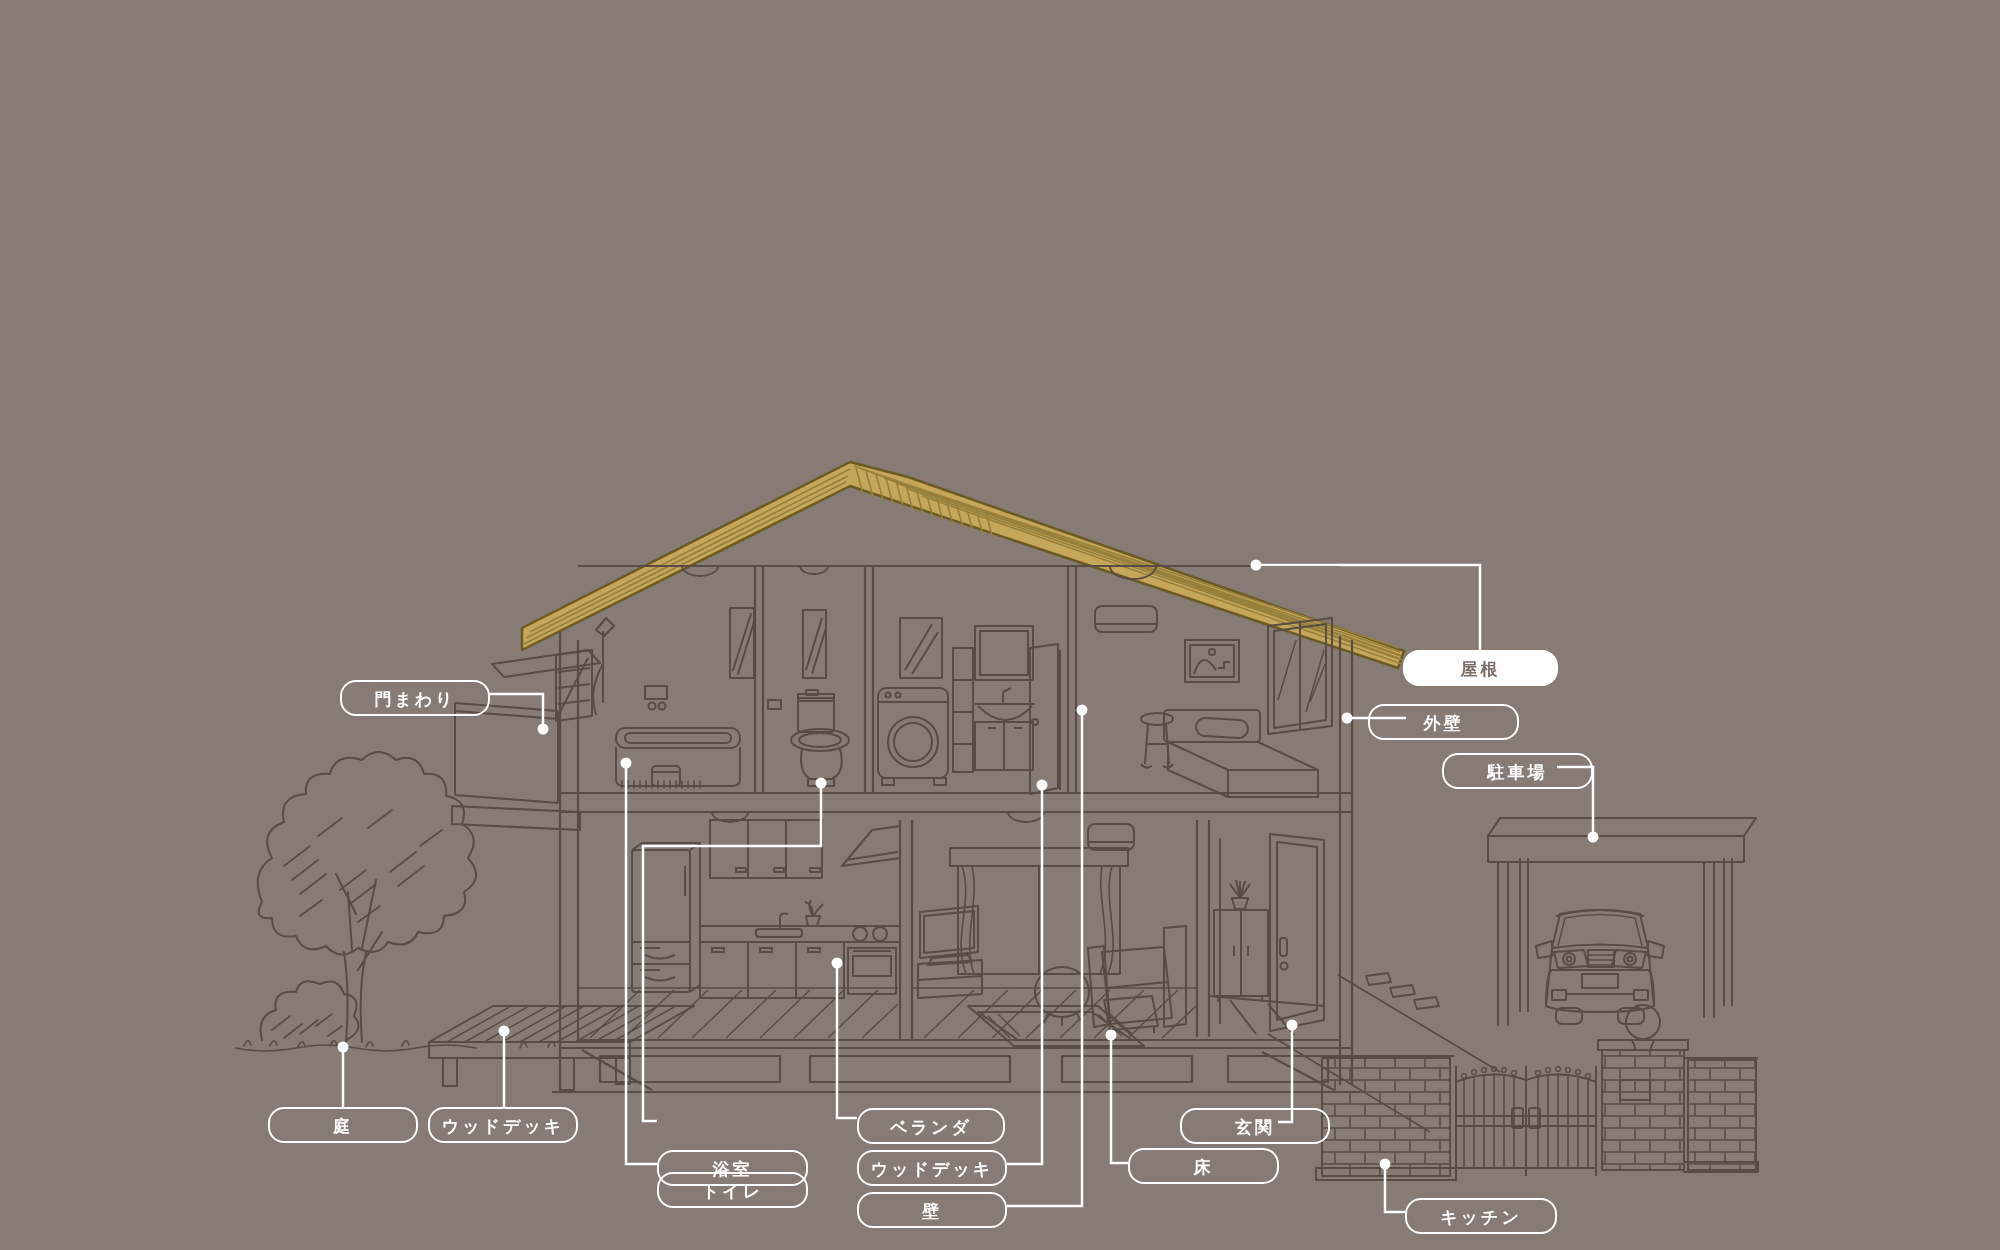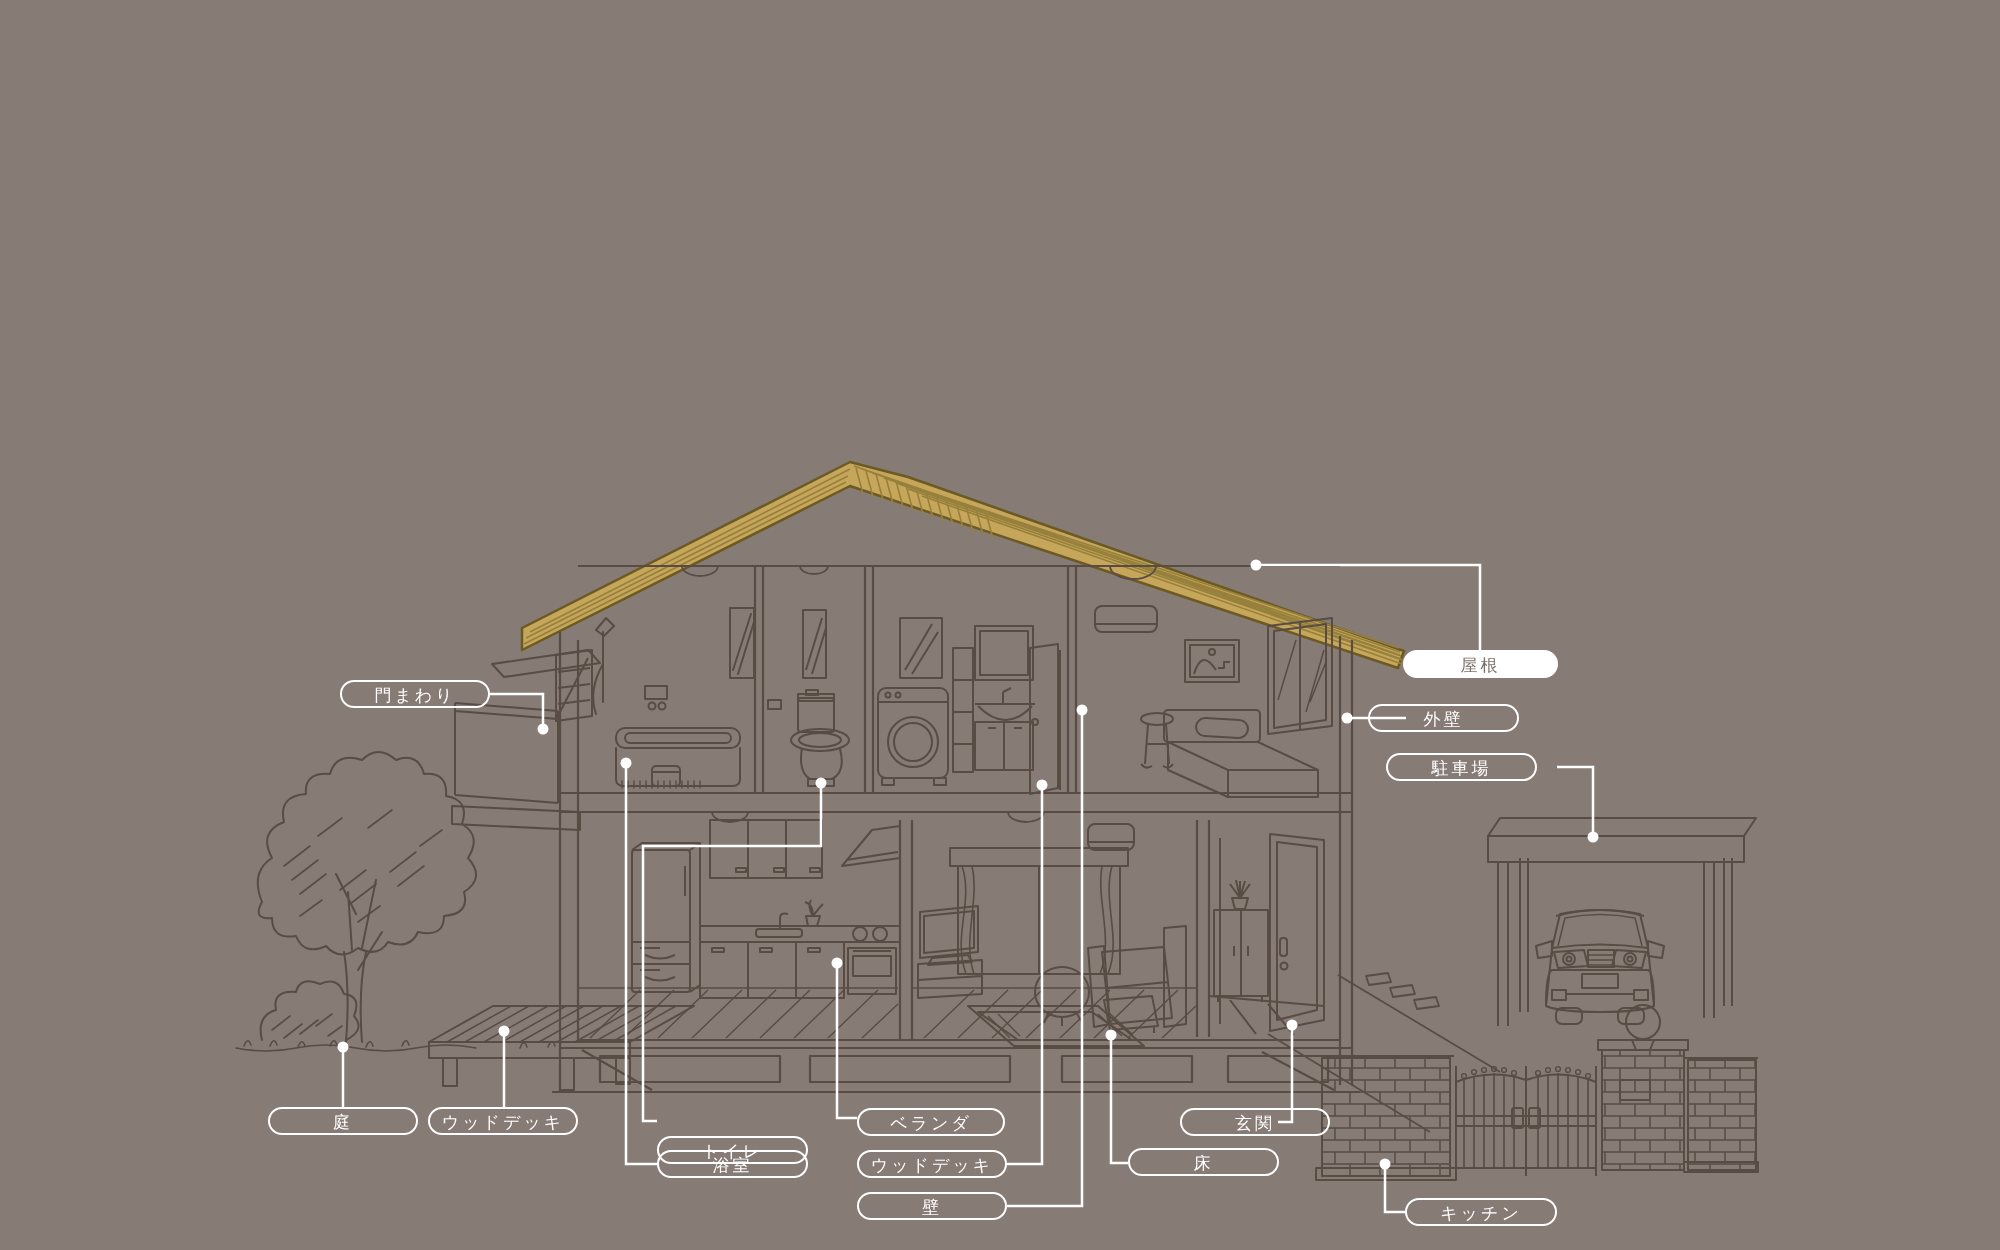--- a/index.html
+++ b/index.html
@@ -3,25 +3,25 @@
 <meta charset="utf-8">
 <style>
   html,body{margin:0;padding:0;background:#555;}
   .stage{
     position:relative;width:2000px;height:1250px;overflow:hidden;
     background:var(--bg,#877b76);
     font-family:"Liberation Sans","DejaVu Sans",sans-serif;
   }
   svg.scene{position:absolute;left:0;top:0;width:2000px;height:1250px;display:block;}
   .pill{
-    position:absolute;height:28px;box-sizing:border-box;
+    position:absolute;height:36px;box-sizing:border-box;
     border:2px solid var(--label-border,#fff);border-radius:16px;
     color:var(--label-text,#fff);background:transparent;
     display:flex;align-items:center;justify-content:center;
-    font-size:17px;font-weight:normal;letter-spacing:3px;line-height:1;
+    font-size:17px;font-weight:bold;letter-spacing:3px;line-height:1;
     cursor:pointer;user-select:none;
   }
   .pill.filled{background:var(--roof-label-bg,#fff);color:var(--roof-label-text,#7c7069);}
   .pill span{transform:translateY(1px);}
 </style>
 </head>
 <body>
 
 <div class="stage">
 
@@ -345,30 +345,30 @@
 
 <div class="pill" style="left:340px;top:680px;width:150px">
       <span>門まわり</span>
     </div>
 <div class="pill filled" style="left:1403px;top:650px;width:155px">
       <span>屋根</span>
     </div>
 <div class="pill" style="left:1368px;top:704px;width:151px">
       <span>外壁</span>
     </div>
-<div class="pill" style="left:1386px;top:753px;width:151px">
+<div class="pill" style="left:1442px;top:753px;width:151px">
       <span>駐車場</span>
     </div>
 <div class="pill" style="left:268px;top:1107px;width:150px">
       <span>庭</span>
     </div>
 <div class="pill" style="left:428px;top:1107px;width:150px">
       <span>ウッドデッキ</span>
     </div>
-<div class="pill" style="left:657px;top:1136px;width:151px">
+<div class="pill" style="left:657px;top:1172px;width:151px">
       <span>トイレ</span>
     </div>
 <div class="pill" style="left:657px;top:1150px;width:151px">
       <span>浴室</span>
     </div>
 <div class="pill" style="left:857px;top:1108px;width:148px">
       <span>ベランダ</span>
     </div>
 <div class="pill" style="left:857px;top:1150px;width:150px">
       <span>ウッドデッキ</span>

